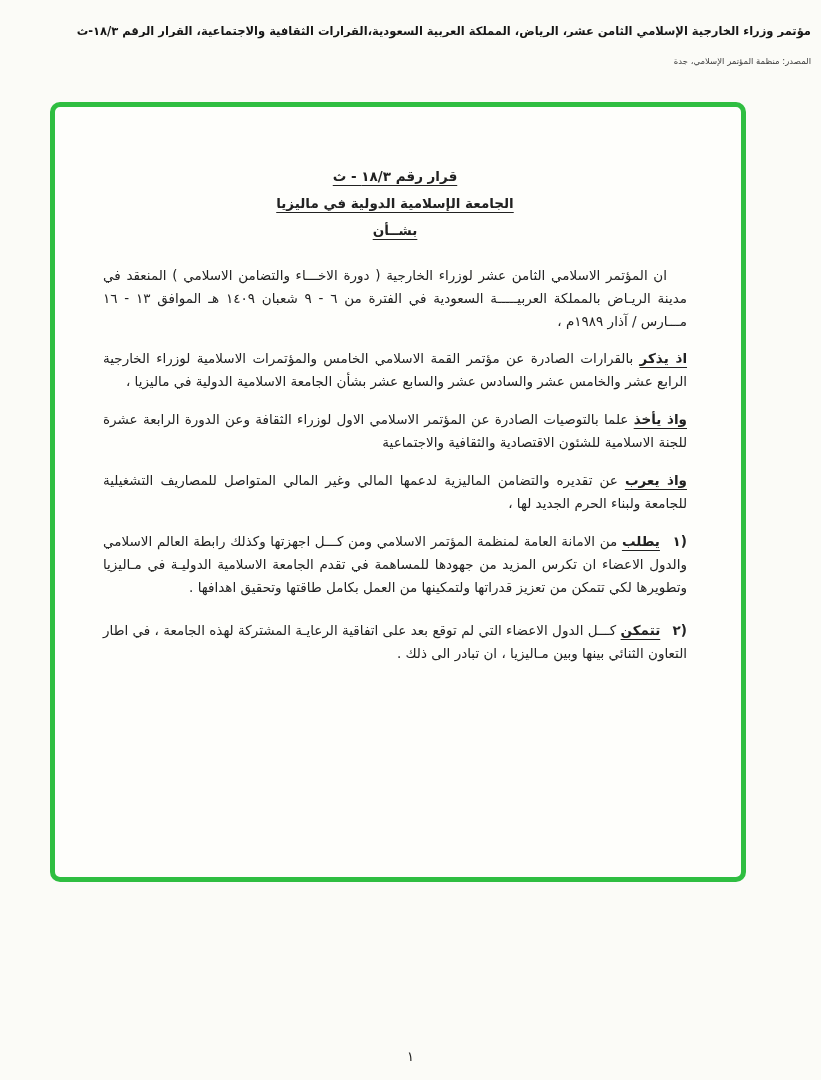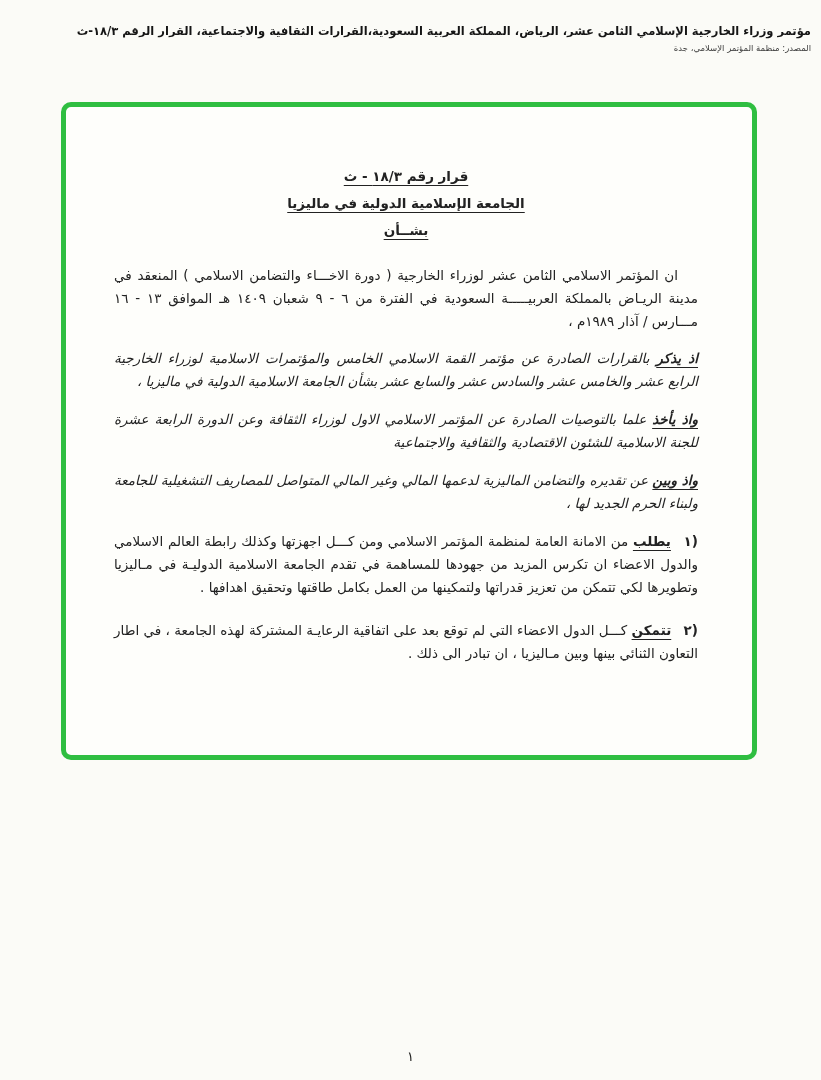--- a/index.html
+++ b/index.html
@@ -11,26 +11,26 @@
     color:#1c1c1c;
     overflow:hidden;
   }
 
   
   .top-header {
     position:absolute; top:24px; left:10px; right:10px;
     text-align:right; direction:rtl;
   }
   .hdr1 { font-size:11.5px; font-weight:700; color:#151515; }
-  .hdr2 { font-size:8.5px; margin-top:5px; color:#3d3d3d; }
+  .hdr2 { font-size:8.5px; margin-top:18px; color:#3d3d3d; }
 
   
   .frame {
-    position:absolute; left:61px; top:102px;
-    width:696px; height:658px;
+    position:absolute; left:50px; top:102px;
+    width:696px; height:780px;
     border:5px solid #2fbe41;
     border-radius:10px;
     background:#fefefb;
     overflow:hidden;
   }
 
   
   .doc {
     position:absolute; top:58px; right:54px; left:48px;
     direction:rtl;
@@ -42,21 +42,21 @@
 
   .titles { text-align:center; margin-bottom:22px; }
   .title  {
     font-weight:700;
     text-decoration:underline;
     text-underline-offset:4px;
     margin-bottom:4px;
     letter-spacing:1px;
   }
 
-  p.par   { margin-bottom:15px;font-style:italic; }
+  p.par   { margin-bottom:15px; }
   p.intro { text-indent:20px; margin-bottom:14px; }
   p.item  { margin-bottom:20px; }
 
   .lead {
     font-weight:700;
     text-decoration:underline;
     text-underline-offset:4px;
   }
   .num {
     font-weight:700;
@@ -99,21 +99,21 @@
       <span>بالقرارات الصادرة عن مؤتمر القمة الاسلامي الخامس والمؤتمرات الاسلامية لوزراء الخارجية الرابع عشر والخامس عشر والسادس عشر والسابع عشر بشأن الجامعة الاسلامية الدولية في ماليزيا ،</span>
     </p>
 
     <p class="par">
       <span class="lead">واذ يأخذ</span>
       <span>علما بالتوصيات الصادرة عن المؤتمر الاسلامي الاول لوزراء الثقافة وعن الدورة الرابعة عشرة للجنة الاسلامية للشئون الاقتصادية والثقافية والاجتماعية</span>
     </p>
 
 
     <p class="par">
-      <span class="lead">واذ وبين</span>
+      <span class="lead">واذ يعرب</span>
       <span>عن تقديره والتضامن الماليزية لدعمها المالي وغير المالي المتواصل للمصاريف التشغيلية للجامعة ولبناء الحرم الجديد لها ،</span>
     </p>
 
 
     <p class="item">
       <span class="num">١)</span>
       <span class="lead">يطلب</span>
       <span>من الامانة العامة لمنظمة المؤتمر الاسلامي ومن كـــل اجهزتها وكذلك رابطة العالم الاسلامي والدول الاعضاء ان تكرس المزيد من جهودها للمساهمة في تقدم الجامعة الاسلامية الدوليـة في مـاليزيا وتطويرها لكي تتمكن من تعزيز قدراتها ولتمكينها من العمل بكامل طاقتها وتحقيق اهدافها .</span>
     </p>
 

